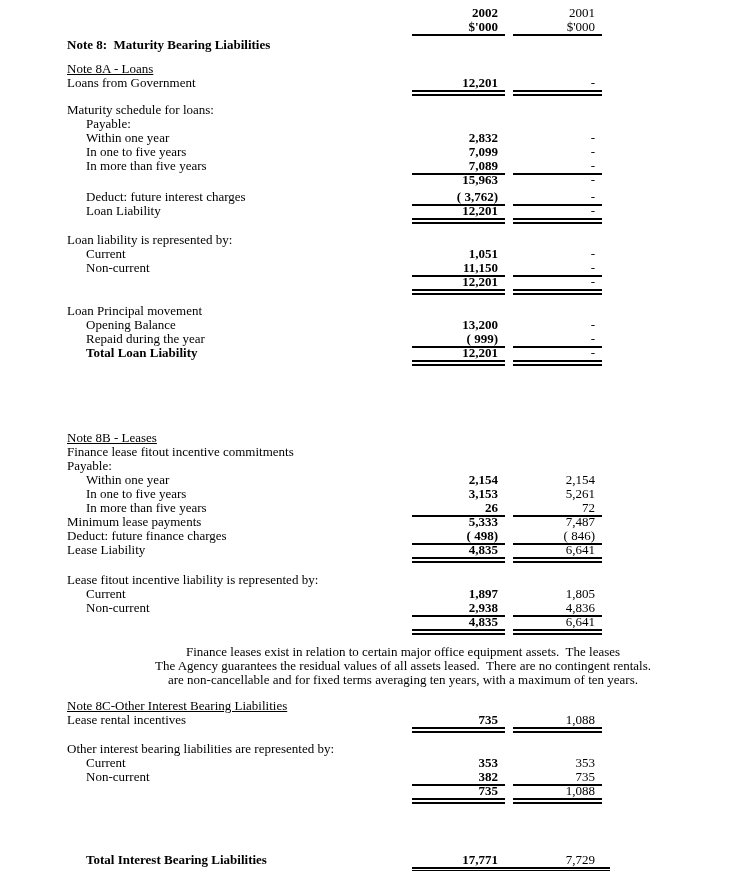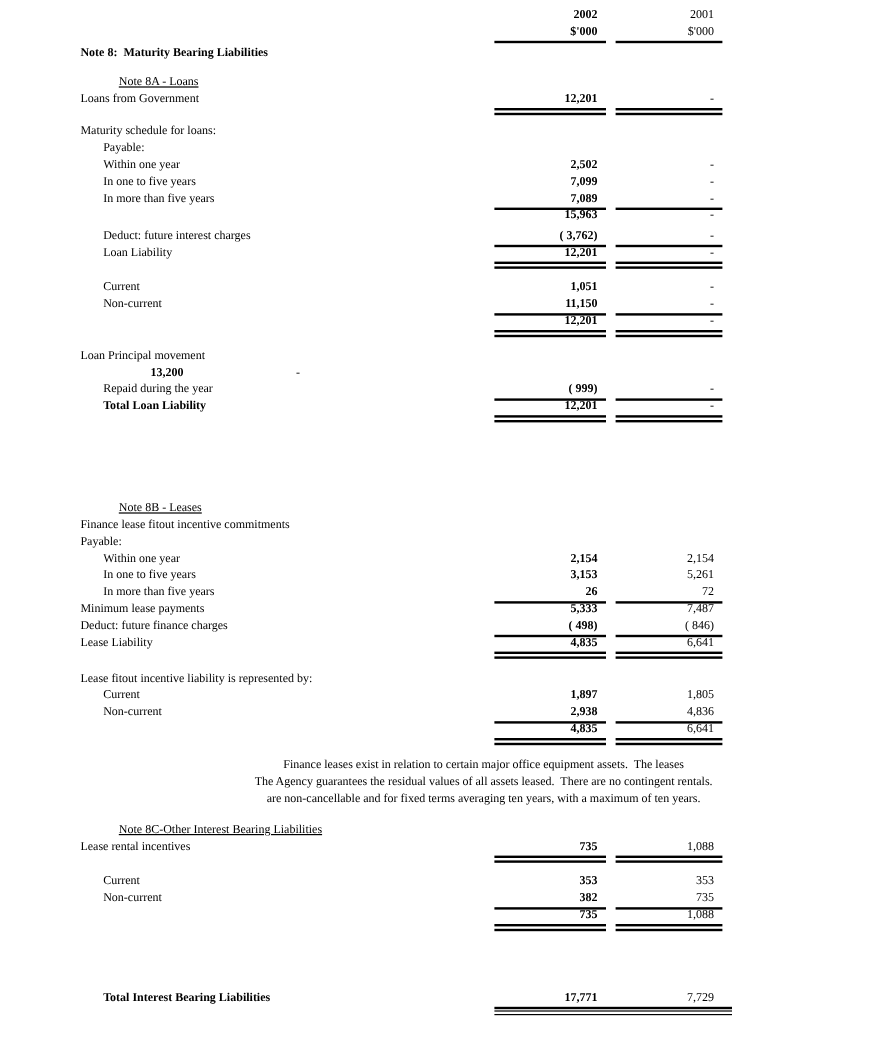--- a/index.html
+++ b/index.html
@@ -2,30 +2,30 @@
 <html><head>
 <meta charset="utf-8">
 <style>
   html,body { margin:0; padding:0; background:#ffffff; }
   .page {
     position:relative;
     width:739px; height:873px;
     background:#ffffff;
     color:#000;
     font-family:"Liberation Serif", serif;
-    font-size:10px; line-height:14px;
+    font-size:13px; line-height:14px;
     padding-top:6px;
     box-sizing:border-box;
     overflow:hidden;
   }
   .row { display:flex; height:14px; padding-left:67px; }
   .lbl { width:345px; white-space:pre; box-sizing:border-box; }
   .lbl.indent { padding-left:19px; }
   .bold { font-weight:bold; }
-  .uline { text-decoration:underline;margin-left:32px; }
+  .uline { text-decoration:underline; }
   .v { width:93px; text-align:right; padding-right:7px; box-sizing:border-box; position:relative; white-space:pre; }
   .v1 { font-weight:bold; }
   .gap { width:8px; }
   .v2 { width:89px; }
   .para { padding-left:67px; height:14px; white-space:pre;text-align:center; }
   .spacer { width:100%; }
   
   .ul::after {
     content:""; position:absolute; left:0; right:0;
     bottom:-2px; height:2px; background:#000;
@@ -77,21 +77,21 @@
       </div>
       <div class="spacer" style="height: 13px;"></div>
       <div class="row">
         <span class="lbl">Maturity schedule for loans:</span>
       </div>
       <div class="row">
         <span class="lbl indent">Payable:</span>
       </div>
       <div class="row">
         <span class="lbl indent">Within one year</span>
-        <span class="v v1">2,502</span>
+        <span class="v v1">2,832</span>
         <span class="gap"></span>
         <span class="v v2">-</span>
       </div>
       <div class="row">
         <span class="lbl indent">In one to five years</span>
         <span class="v v1">7,099</span>
         <span class="gap"></span>
         <span class="v v2">-</span>
       </div>
       <div class="row">
@@ -114,20 +114,23 @@
         <span class="v v2 ul">-</span>
       </div>
       <div class="row">
         <span class="lbl indent">Loan Liability</span>
         <span class="v v1 dul">12,201</span>
         <span class="gap"></span>
         <span class="v v2 dul">-</span>
       </div>
       <div class="spacer" style="height: 15px;"></div>
       <div class="row">
+        <span class="lbl">Loan liability is represented by:</span>
+      </div>
+      <div class="row">
         <span class="lbl indent">Current</span>
         <span class="v v1">1,051</span>
         <span class="gap"></span>
         <span class="v v2">-</span>
       </div>
       <div class="row">
         <span class="lbl indent">Non-current</span>
         <span class="v v1 ul">11,150</span>
         <span class="gap"></span>
         <span class="v v2 ul">-</span>
@@ -136,20 +139,21 @@
         <span class="lbl"></span>
         <span class="v v1 dul">12,201</span>
         <span class="gap"></span>
         <span class="v v2 dul">-</span>
       </div>
       <div class="spacer" style="height: 15px;"></div>
       <div class="row">
         <span class="lbl">Loan Principal movement</span>
       </div>
       <div class="row">
+        <span class="lbl indent">Opening Balance</span>
         <span class="v v1">13,200</span>
         <span class="gap"></span>
         <span class="v v2">-</span>
       </div>
       <div class="row">
         <span class="lbl indent">Repaid during the year</span>
         <span class="v v1 ul">( 999)</span>
         <span class="gap"></span>
         <span class="v v2 ul">-</span>
       </div>
@@ -236,20 +240,23 @@
         <span class="lbl uline">Note 8C-Other Interest Bearing Liabilities</span>
       </div>
       <div class="row">
         <span class="lbl">Lease rental incentives</span>
         <span class="v v1 dul">735</span>
         <span class="gap"></span>
         <span class="v v2 dul">1,088</span>
       </div>
       <div class="spacer" style="height: 15px;"></div>
       <div class="row">
+        <span class="lbl">Other interest bearing liabilities are represented by:</span>
+      </div>
+      <div class="row">
         <span class="lbl indent">Current</span>
         <span class="v v1">353</span>
         <span class="gap"></span>
         <span class="v v2">353</span>
       </div>
       <div class="row">
         <span class="lbl indent">Non-current</span>
         <span class="v v1 ul">382</span>
         <span class="gap"></span>
         <span class="v v2 ul">735</span>

